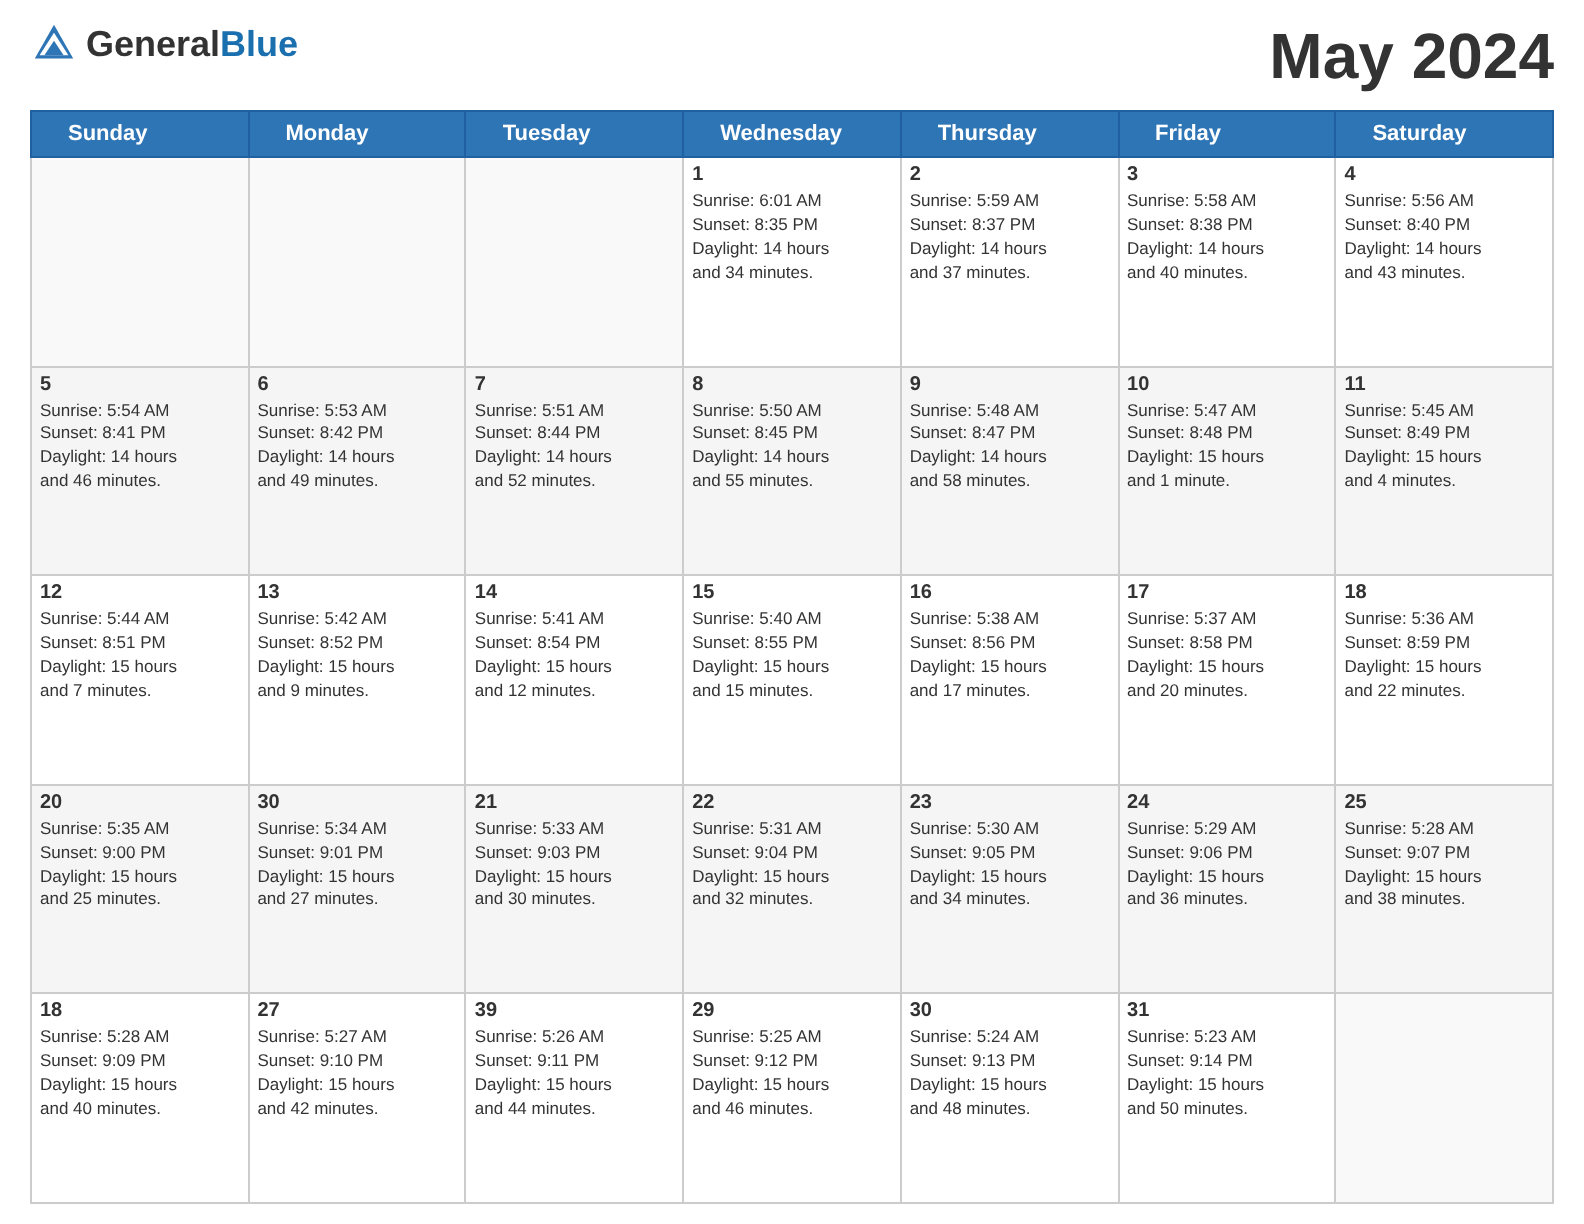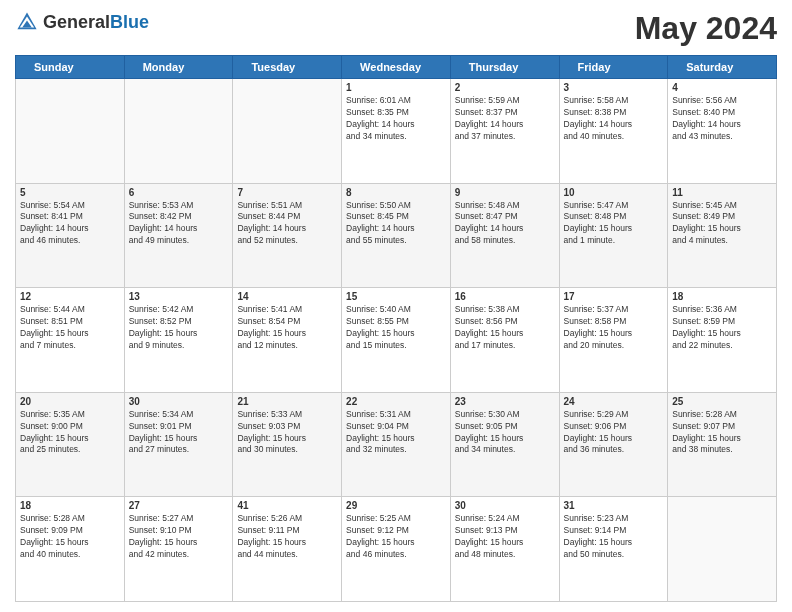--- a/index.html
+++ b/index.html
@@ -246,21 +246,21 @@
         <tr>
           <td>
             <div class="day-number">18</div>
             <div class="day-info">Sunrise: 5:28 AM<br>Sunset: 9:09 PM<br>Daylight: 15 hours<br>and 40 minutes.</div>
           </td>
           <td>
             <div class="day-number">27</div>
             <div class="day-info">Sunrise: 5:27 AM<br>Sunset: 9:10 PM<br>Daylight: 15 hours<br>and 42 minutes.</div>
           </td>
           <td>
-            <div class="day-number">41</div>
+            <div class="day-number">39</div>
             <div class="day-info">Sunrise: 5:26 AM<br>Sunset: 9:11 PM<br>Daylight: 15 hours<br>and 44 minutes.</div>
           </td>
           <td>
             <div class="day-number">29</div>
             <div class="day-info">Sunrise: 5:25 AM<br>Sunset: 9:12 PM<br>Daylight: 15 hours<br>and 46 minutes.</div>
           </td>
           <td>
             <div class="day-number">30</div>
             <div class="day-info">Sunrise: 5:24 AM<br>Sunset: 9:13 PM<br>Daylight: 15 hours<br>and 48 minutes.</div>
           </td>

